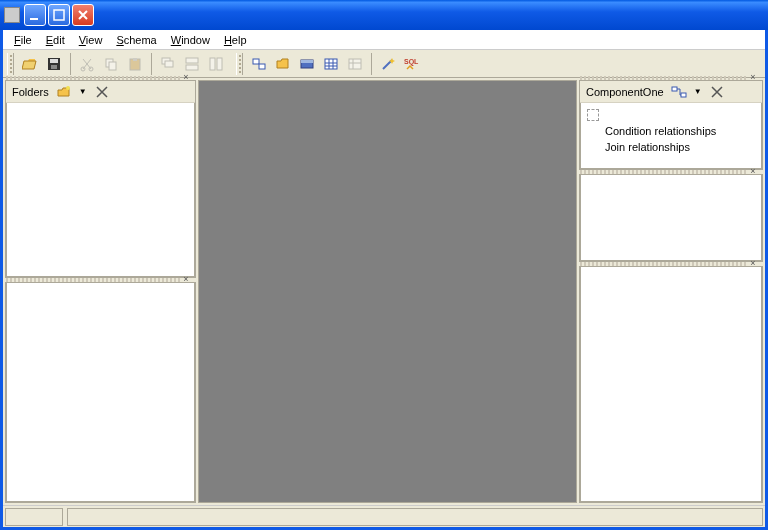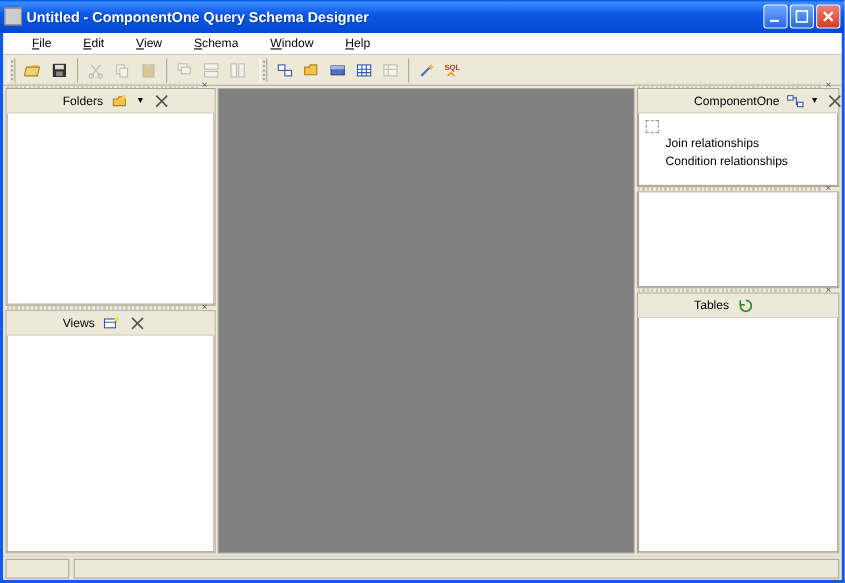--- a/index.html
+++ b/index.html
@@ -13,42 +13,42 @@
   .winbtn { width: 22px; height: 22px; border-radius: 3px; border: 1px solid #fff; display: flex; align-items: center; justify-content: center; font-weight: bold; font-family: Arial; font-size: 12px; color: #fff; }
   .winbtn.min, .winbtn.max { background: linear-gradient(to bottom, #6fa7ff, #2a6ae0); }
   .winbtn.close { background: linear-gradient(to bottom, #f08070, #d83b20); }
   .winbtn svg { display:block; }
 
   
   .chrome { border-left: 3px solid #0f5ae6; border-right: 3px solid #0f5ae6; border-bottom: 3px solid #0f5ae6; height: calc(100% - 30px); background:#ece9d8; display:flex; flex-direction:column; }
 
   
   .menubar { background: #fff; border-bottom: 1px solid #ccc; height: 20px; display: flex; align-items: stretch; padding: 0 4px; }
-  .menu-item { padding: 2px 7px; cursor: default; display:flex; align-items:center;margin-left:15px; }
+  .menu-item { padding: 2px 7px; cursor: default; display:flex; align-items:center; }
   .menu-item span.ul { text-decoration: underline; }
 
   
   .toolbar { background: #ece9d8; border-bottom: 1px solid #aca899; height: 28px; display: flex; align-items: center; padding: 2px 4px; gap: 0; }
   .tbgrip { width: 7px; height: 22px; border-left: 1px solid #fff; border-right: 1px solid #aca899; margin-right: 4px; position:relative; }
   .tbgrip::before { content:''; position:absolute; left:2px; top:2px; bottom:2px; border-left:2px dotted #b0a890; }
   .tbtn { width: 24px; height: 24px; display: flex; align-items: center; justify-content: center; border: 1px solid transparent; }
   .tbtn.disabled { opacity: .45; }
   .tsep { width: 1px; height: 22px; background: #aca899; margin: 0 4px; }
   .tbtn svg { display:block; }
 
   
   .main { flex: 1; display: flex; position: relative; }
   .leftcol { width: 195px; display: flex; flex-direction: column; background:#ece9d8; }
   .midcol { flex: 1; background: #808080; border:1px solid #aca899; margin: 2px 0; }
   .rightcol { width: 188px; display: flex; flex-direction: column; background:#ece9d8; }
 
   
   .panel { display: flex; flex-direction: column; border: 1px solid #aca899; margin: 2px; background: #ece9d8; position:relative; }
   .panel-head { height: 22px; background: #ece9d8; display: flex; align-items: center; padding: 2px 6px; gap: 6px; position:relative; border-bottom: 1px solid #d6d2c2; }
-  .panel-head .lbl { color: #000; margin-left: 45px; }
+  .panel-head .lbl { color: #000; }
   .panel-head .pbtn { width: 18px; height: 18px; display: flex; align-items: center; justify-content: center; }
   .panel-head .dropdown { font-size: 8px; cursor:default; color:#000; }
   .panel-body { flex: 1; background: #fff; border: 1px solid #aca899; border-top: none; overflow: auto; }
   .panel-close { position:absolute; right:2px; top:-8px; width:14px; height:10px; font-size:9px; line-height:8px; text-align:center; cursor:default; color:#555; }
   .panel-grip { position:absolute; left:0; right:14px; top:-5px; height:4px; background: repeating-linear-gradient(90deg, #cec8b8 0 2px, transparent 2px 4px); }
 
   .leftcol .panel:first-child { flex: 0 0 198px; }
   .leftcol .panel:last-child { flex: 1; }
   .rightcol .panel.rel { flex: 0 0 90px; }
   .rightcol .panel.ext { flex: 0 0 88px; }
@@ -66,21 +66,20 @@
   .statusbar .cell:last-child { flex: 1; }
 
   
   .ico { width:16px; height:16px; display:inline-flex; align-items:center; justify-content:center; }
 </style>
 </head>
 <body>
 
 <div class="titlebar">
   <span class="icon"></span>
-  <span class="title">Untitled - ComponentOne Query Schema Designer</span>
   <div class="winbtns">
     <div class="winbtn min">
       <svg width="12" height="12">
           <rect x="1" y="9" width="8" height="2" fill="#fff"></rect>
         </svg>
     </div>
     <div class="winbtn max">
       <svg width="12" height="12">
           <rect x="1" y="1" width="10" height="10" fill="none" stroke="#fff" stroke-width="1.5"></rect>
         </svg>
@@ -269,39 +268,20 @@
                 </svg>
               </span>
             </span>
         </div>
         <div class="panel-body"></div>
       </div>
 
       <div class="panel">
         <div class="panel-grip"></div>
         <div class="panel-close">×</div>
-        <div class="panel-head">
-          <span class="lbl">Views</span>
-          <span class="pbtn">
-              <span class="ico">
-                <svg width="16" height="16">
-                  <rect x="2" y="4" width="10" height="8" fill="#fff" stroke="#3858b0"></rect>
-                  <path d="M2 7h10" stroke="#3858b0"></path>
-                  <circle cx="13" cy="4" r="2" fill="#f0e050"></circle>
-                </svg>
-              </span>
-            </span>
-          <span class="pbtn">
-              <span class="ico">
-                <svg width="14" height="14">
-                  <path d="M2 2l10 10M12 2L2 12" stroke="#555" stroke-width="1.5"></path>
-                </svg>
-              </span>
-            </span>
-        </div>
         <div class="panel-body"></div>
       </div>
     </div>
 
     <div class="midcol"></div>
 
     <div class="rightcol">
       <div class="panel rel">
         <div class="panel-grip"></div>
         <div class="panel-close">×</div>
@@ -325,50 +305,39 @@
               </span>
             </span>
         </div>
         <div class="panel-body">
           <div class="tree">
             <div class="tnode">
               <span class="icon-dashed"></span>
             </div>
             <div class="children">
               <div class="tnode">
-                  <span>Join relationships</span>
+                  <span>Condition relationships</span>
                 </div>
               <div class="tnode">
-                  <span>Condition relationships</span>
+                  <span>Join relationships</span>
                 </div>
             </div>
           </div>
         </div>
       </div>
 
       <div class="panel ext">
         <div class="panel-grip"></div>
         <div class="panel-close">×</div>
         <div class="panel-body"></div>
       </div>
 
       <div class="panel tbl">
         <div class="panel-grip"></div>
         <div class="panel-close">×</div>
-        <div class="panel-head">
-          <span class="lbl">Tables</span>
-          <span class="pbtn">
-              <span class="ico">
-                <svg width="14" height="14">
-                  <path d="M7 2a5 5 0 1 1-4.9 4" stroke="#2a8a2a" fill="none" stroke-width="1.5"></path>
-                  <path d="M2 2v4h4" stroke="#2a8a2a" fill="none" stroke-width="1.5"></path>
-                </svg>
-              </span>
-            </span>
-        </div>
         <div class="panel-body"></div>
       </div>
     </div>
 
   </div>
 
   <div class="statusbar">
     <div class="cell"></div>
     <div class="cell"></div>
   </div>

